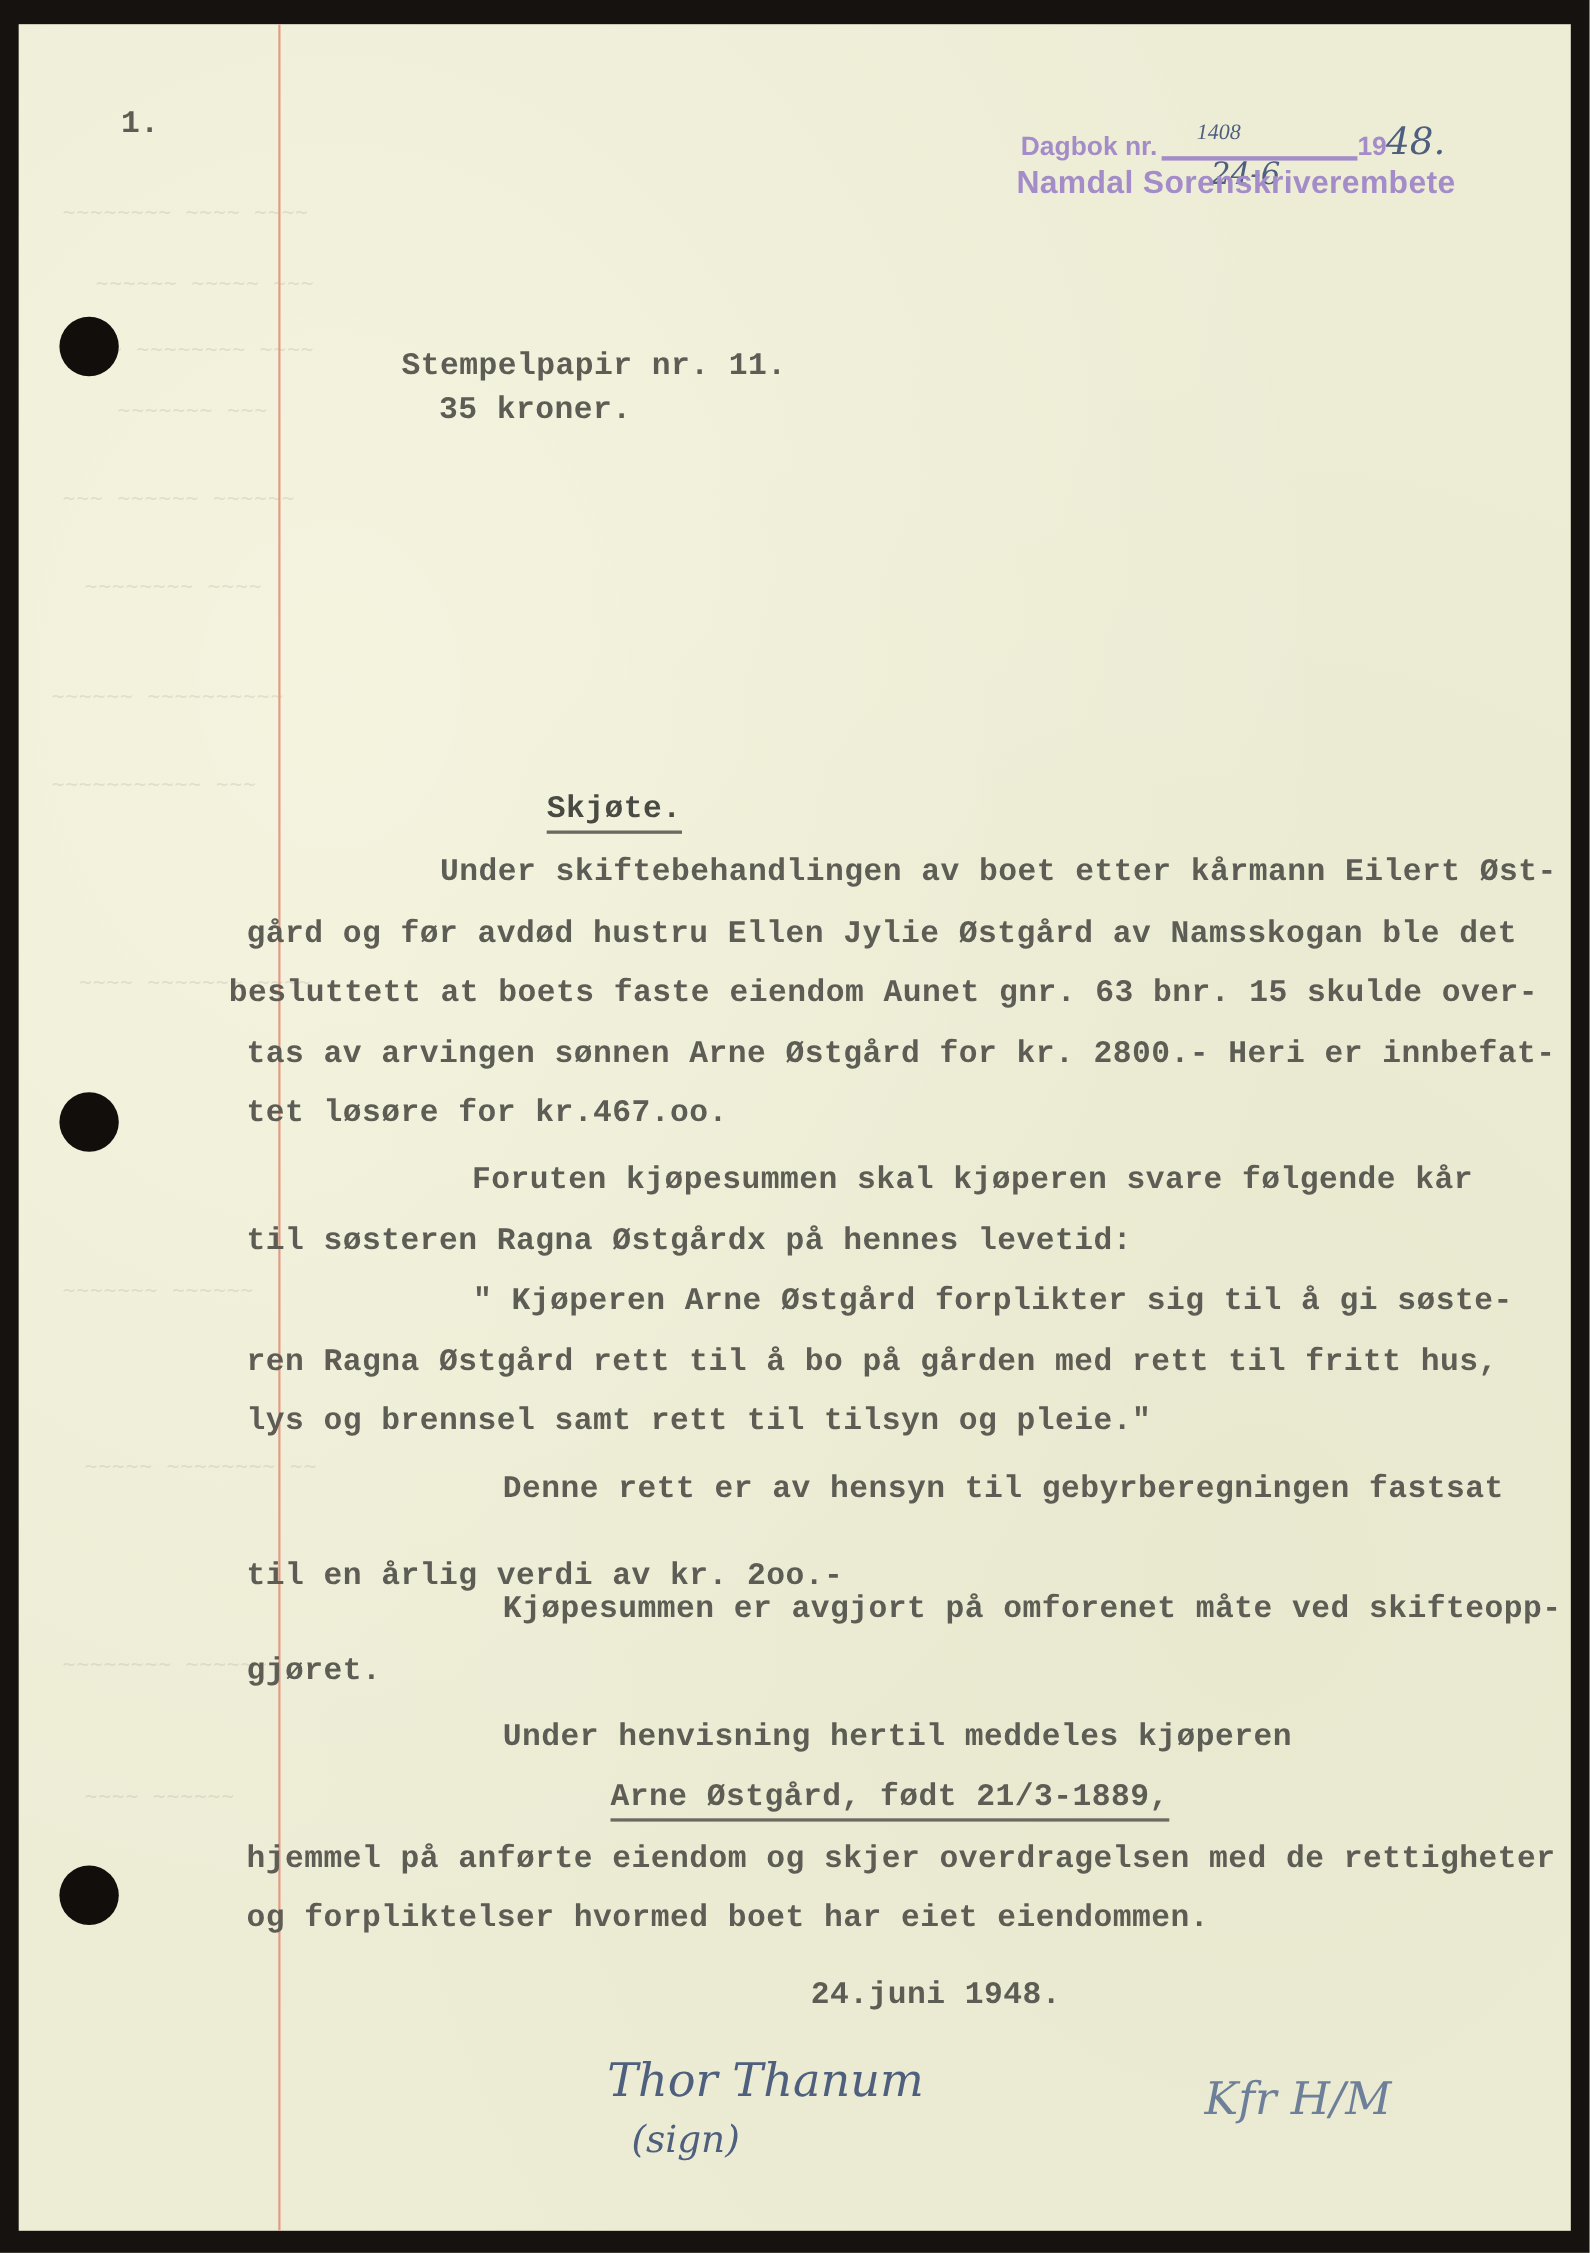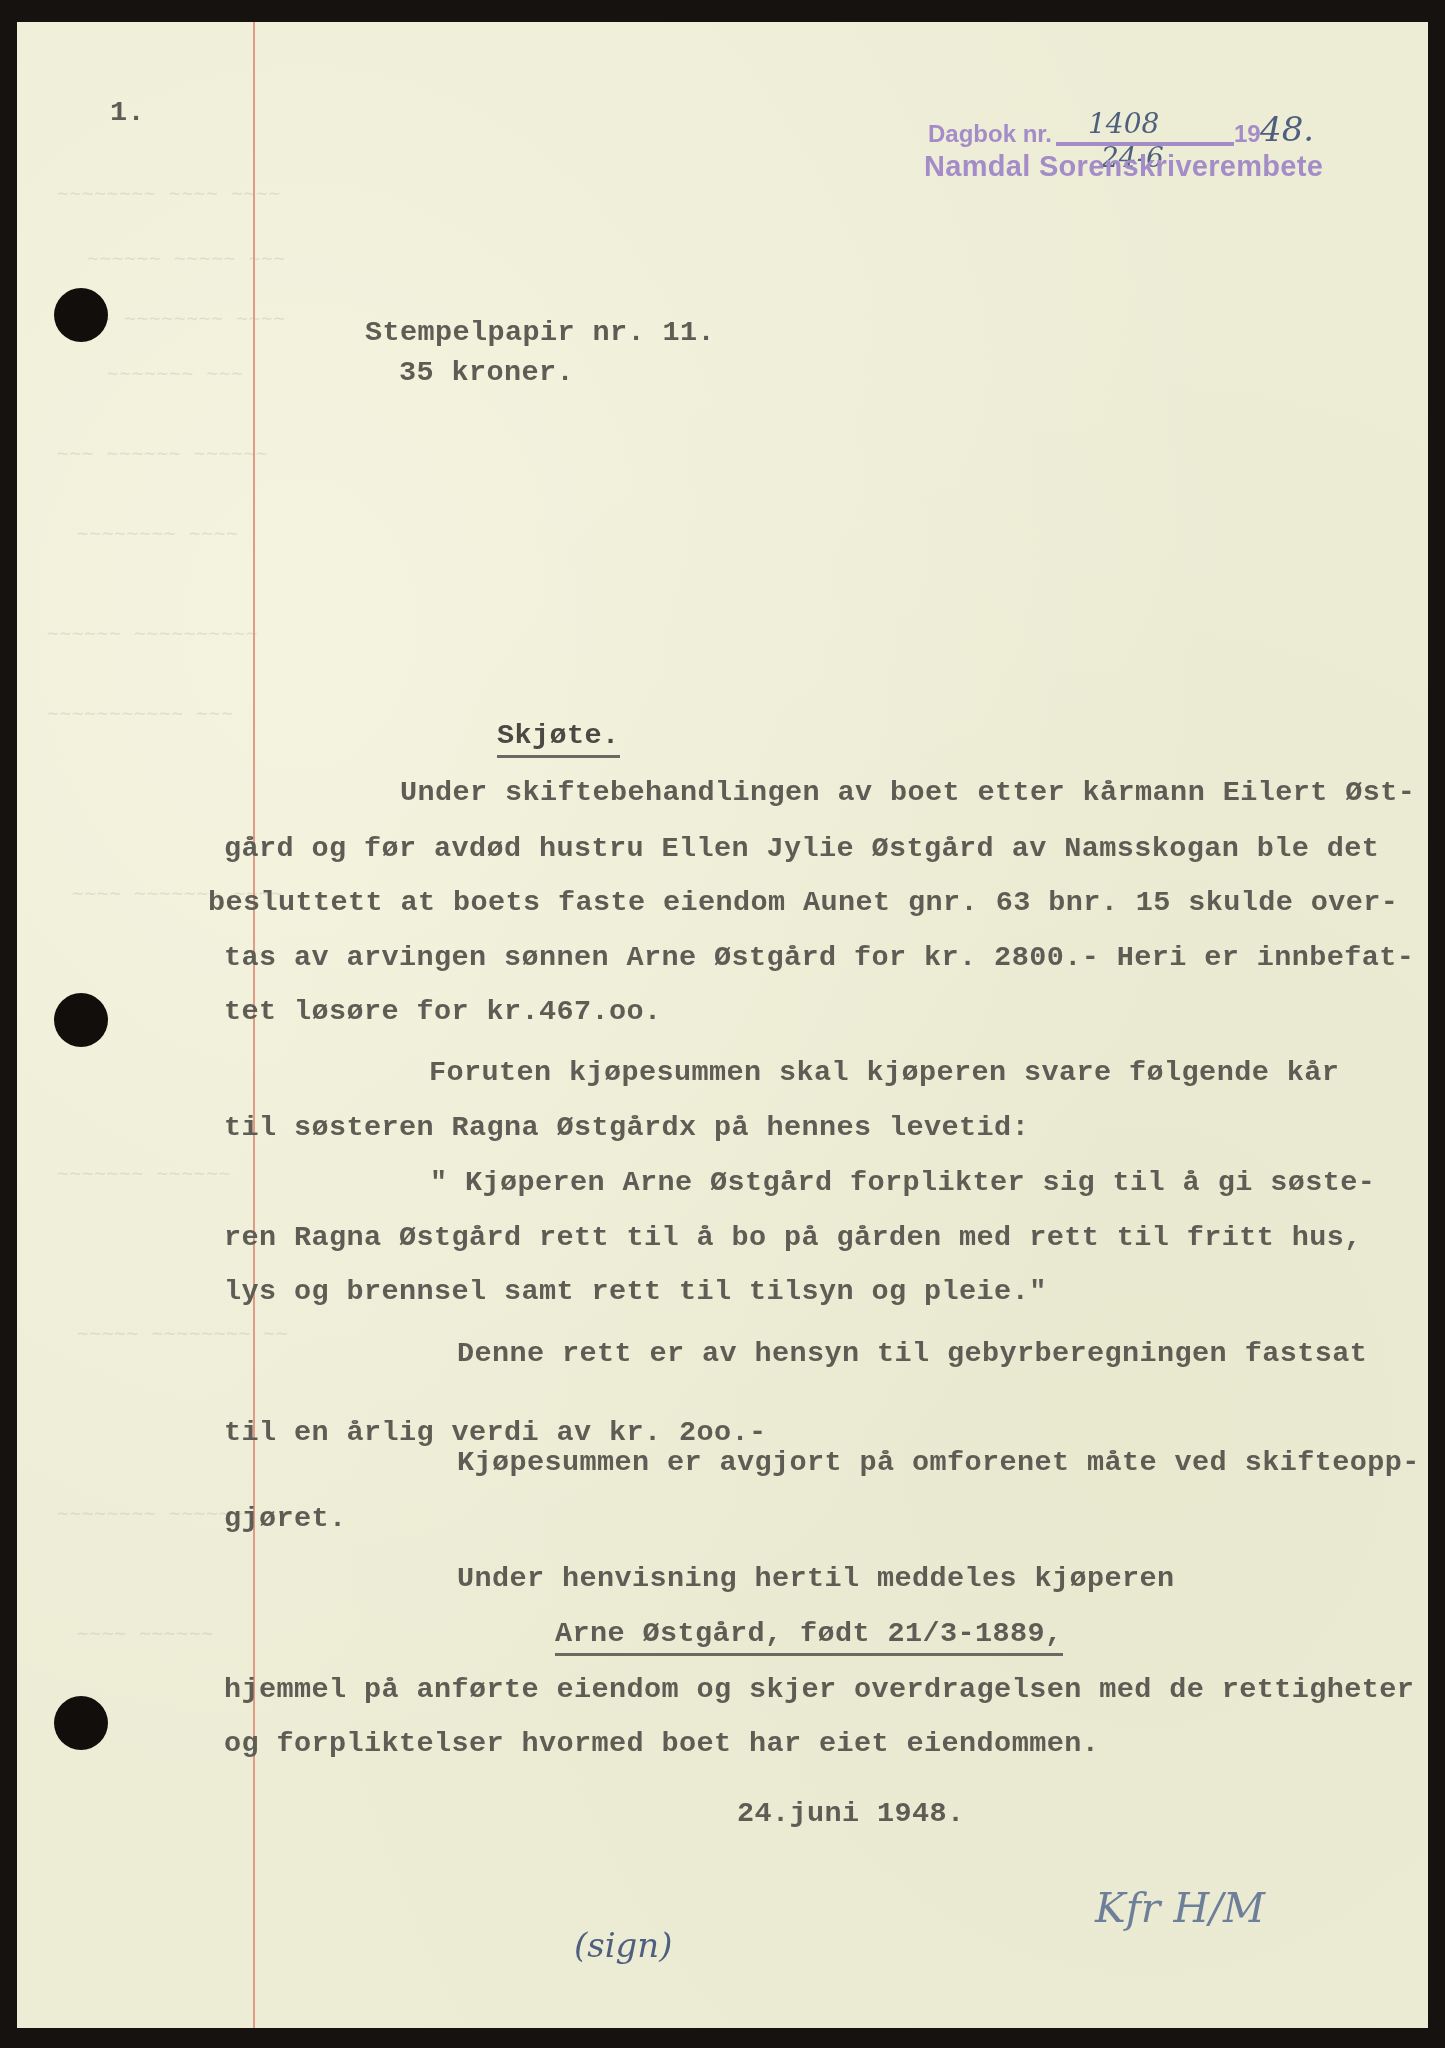--- a/index.html
+++ b/index.html
@@ -91,21 +91,21 @@
 
   <div class="hole" style="left:37px;top:266px;"></div>
   <div class="hole" style="left:37px;top:971px;"></div>
   <div class="hole" style="left:37px;top:1674px;"></div>
 
   <div class="tw" style="left:93px;top:77px;">1.</div>
 
   <div>
     <div class="stamp" style="left:911px;top:100px;font-size:24px;">Dagbok nr.</div>
     <div class="stamp-line" style="left:1039px;top:120px;width:178px;"></div>
-    <div class="hand" style="left:1071px;top:88px;font-size:28px;">1408</div>
+    <div class="hand" style="left:1071px;top:88px;font-size:20px;font-family:Liberation Serif, serif;">1408</div>
     <div class="stamp" style="left:1217px;top:100px;font-size:24px;">19</div>
     <div class="hand" style="left:1243px;top:90px;font-size:34px;">48.</div>
     <div class="hand" style="left:1084px;top:122px;font-size:28px;">24-6</div>
     <div class="stamp" style="left:907px;top:130px;font-size:29px;letter-spacing:0.3px;">Namdal Sorenskriverembete</div>
   </div>
 
   <div class="tw" style="left:348px;top:297px;">Stempelpapir nr. 11.</div>
   <div class="tw" style="left:382px;top:337px;">35 kroner.</div>
 
   <div class="tw underline dark" style="left:480px;top:700px;">Skjøte.</div>
@@ -126,16 +126,17 @@
     <div class="tw" style="left:440px;top:1427px;">Kjøpesummen er avgjort på omforenet måte ved skifteopp-</div>
     <div class="tw" style="left:207px;top:1483px;">gjøret.</div>
     <div class="tw" style="left:440px;top:1543px;">Under henvisning hertil meddeles kjøperen</div>
     <div class="tw underline" style="left:538px;top:1598px;">Arne Østgård, født 21/3-1889,</div>
     <div class="tw" style="left:207px;top:1654px;">hjemmel på anførte eiendom og skjer overdragelsen med de rettigheter</div>
     <div class="tw" style="left:207px;top:1708px;">og forpliktelser hvormed boet har eiet eiendommen.</div>
   </div>
 
   <div class="tw" style="left:720px;top:1778px;">24.juni 1948.</div>
 
+  <div class="hand" style="left:535px;top:1848px;font-size:42px;">Thor Thanum</div>
   <div class="hand" style="left:557px;top:1906px;font-size:34px;">(sign)</div>
   <div class="hand light" style="left:1078px;top:1866px;font-size:41px;">Kfr H/M</div>
 
 </div>
 
 </body></html>

